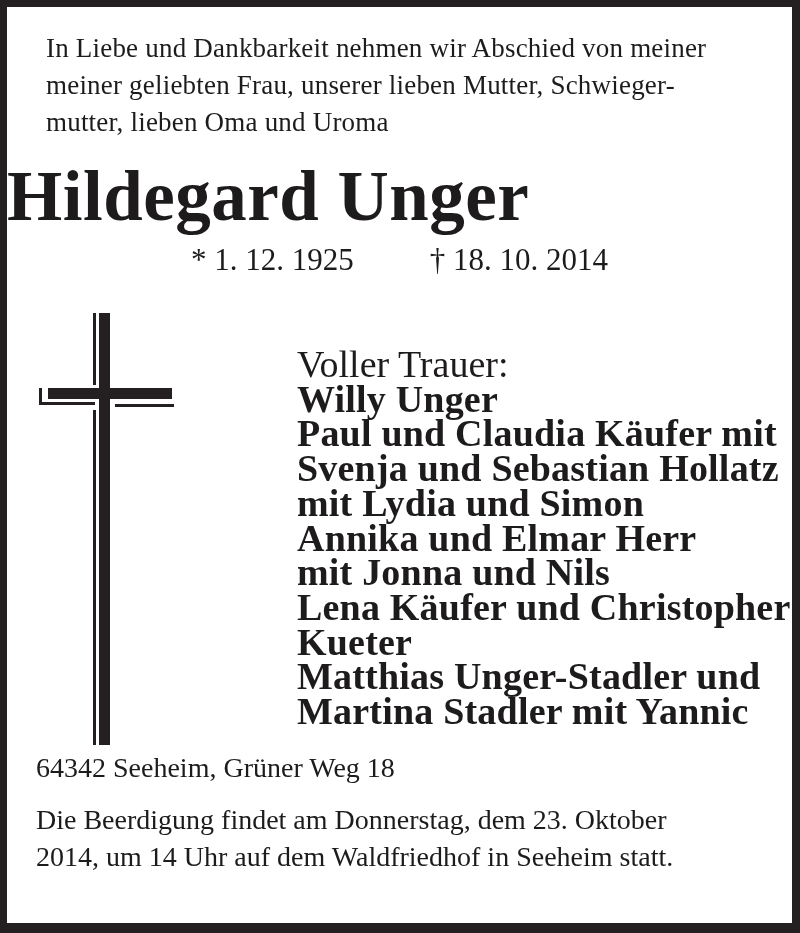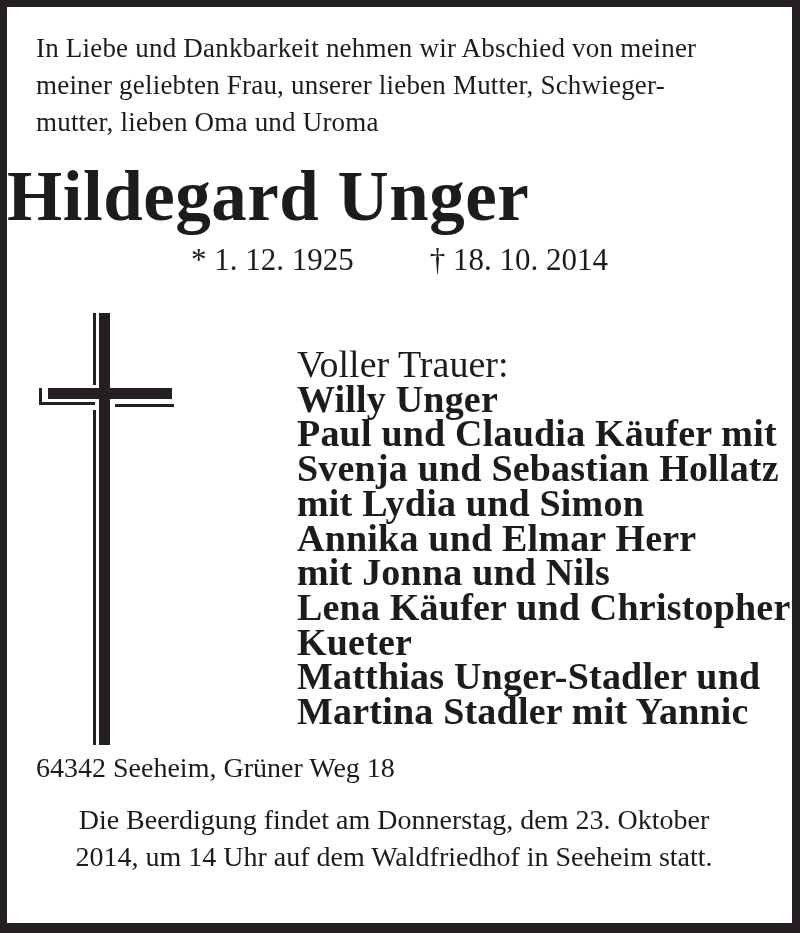--- a/index.html
+++ b/index.html
@@ -17,21 +17,21 @@
     border-color: #242021;
     border-top-width: 7px;
     border-left-width: 7px;
     border-right-width: 8px;
     border-bottom-width: 10px;
     overflow: hidden;
     font-family: "Liberation Serif", "DejaVu Serif", serif;
     color: #1d1b1c;
   }
   .intro {
-    margin: 23px 40px 0 29px;
+    margin: 23px 40px 0 39px;
     font-size: 27px;
     line-height: 37px;
     letter-spacing: 0.2px;
   }
   .intro div { display: block; }
   .deceased-name {
     margin-top: 16px;
     font-size: 71px;
     line-height: 78px;
     font-weight: bold;
@@ -71,21 +71,21 @@
   .address {
     margin: 22px 0 0 29px;
     font-size: 28px;
     line-height: 34px;
   }
   .funeral {
     margin: 16px 40px 0 29px;
     font-size: 28px;
     line-height: 37px;
   }
-  .funeral div { display: block; text-align: center; }
+  .funeral div { display: block; }
 </style>
 </head>
 <body>
 
 <div class="page">
 
   <div class="intro">
       <div>In Liebe und Dankbarkeit nehmen wir Abschied von meiner</div>
       <div>meiner geliebten Frau, unserer lieben Mutter, Schwieger-</div>
       <div>mutter, lieben Oma und Uroma</div>

